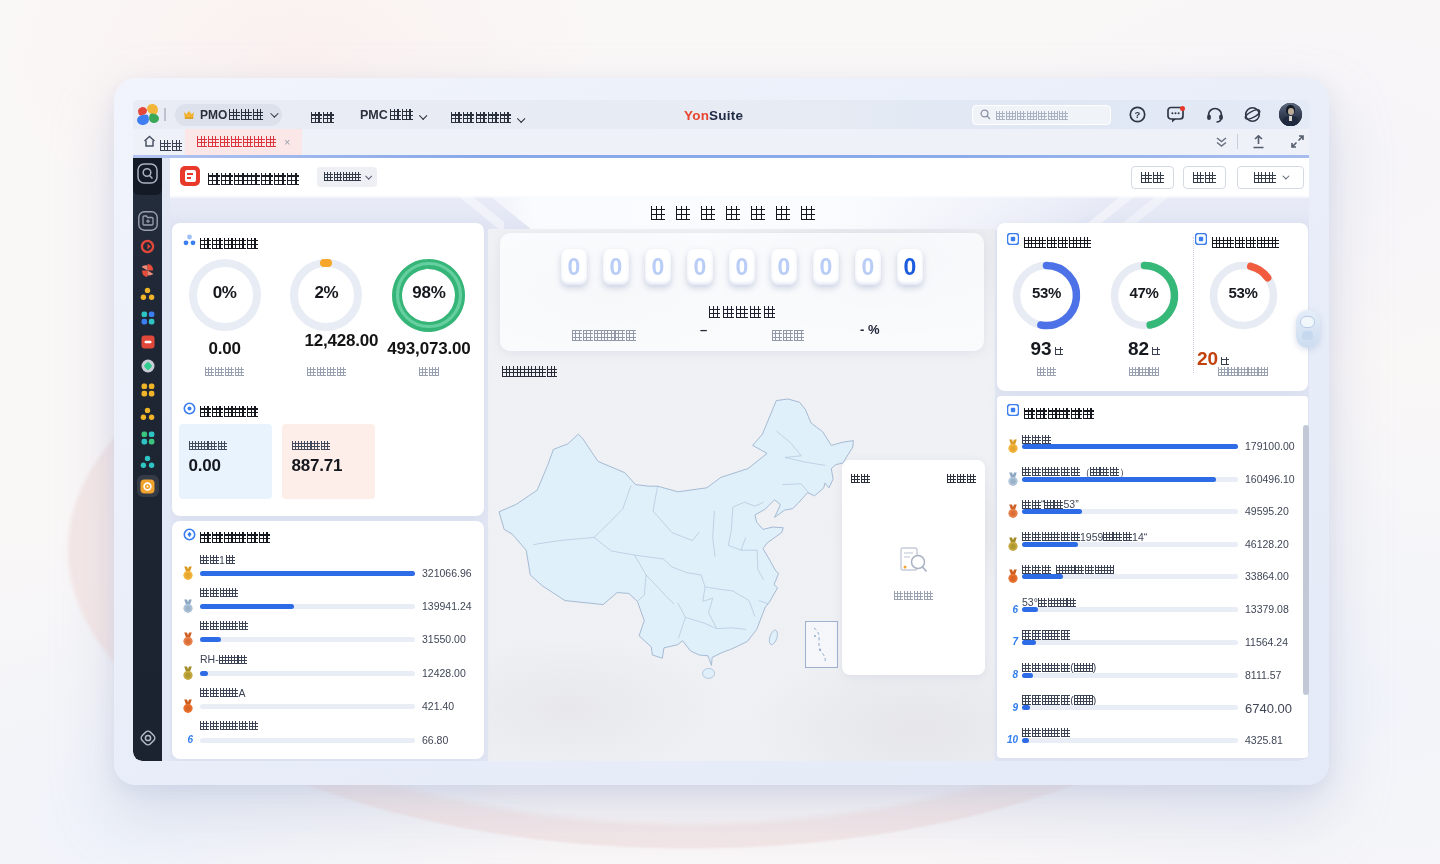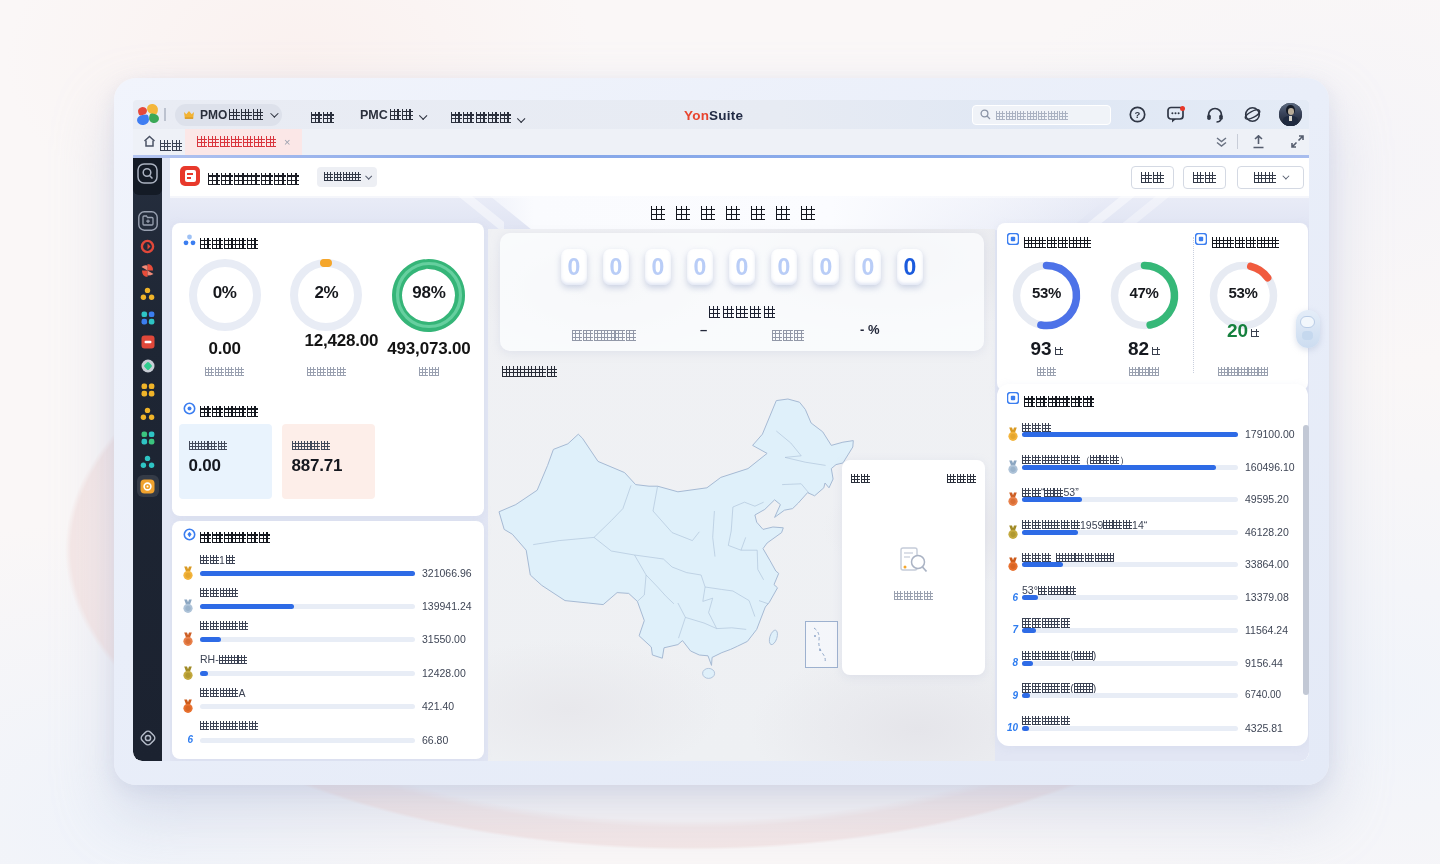--- a/index.html
+++ b/index.html
@@ -424,26 +424,26 @@
                 <path d="M38.50 8.50 A30 30 0 0 1 44.12 67.97" fill="none" stroke="#36b878" stroke-width="7.5" stroke-linecap="round" opacity="1.0"></path>
               </svg>
               <div style="position:absolute;left:117.0px;top:61.2px;width:60px;text-align:center;font-weight:bold;font-size:15px;color:#16181d;letter-spacing:-.3px">47%</div>
 <svg width="77.0" height="77.0" style="position:absolute;left:207.5px;top:34.0px">
                 <circle cx="38.5" cy="38.5" r="30" fill="none" stroke="#e7ebf3" stroke-width="7.5"></circle>
                 <path d="M45.76 9.39 A30 30 0 0 1 62.65 20.70" fill="none" stroke="#f15b3e" stroke-width="7.5" stroke-linecap="round" opacity="1.0"></path>
               </svg>
               <div style="position:absolute;left:216.0px;top:61.2px;width:60px;text-align:center;font-weight:bold;font-size:15px;color:#16181d;letter-spacing:-.3px">53%</div>
 <div class="abs" style="left:3.5px;top:115px;width:92px;text-align:center;font-size:19px;font-weight:bold;color:#15181f">93<span style="font-size:9px;font-weight:normal;margin-left:3px;vertical-align:1px;color:#5a6170"><span class="zh" style="font-size:9px;color:#3a404e;--g:0.1em;"><i></i></span></span></div>
 <div class="abs" style="left:101.0px;top:115px;width:92px;text-align:center;font-size:19px;font-weight:bold;color:#15181f">82<span style="font-size:9px;font-weight:normal;margin-left:3px;vertical-align:1px;color:#5a6170"><span class="zh" style="font-size:9px;color:#3a404e;--g:0.1em;"><i></i></span></span></div>
-<div class="abs" style="left:200.0px;top:97px;width:92px;text-align:center;font-size:19px;font-weight:bold;color:#15803d">20<span style="font-size:9px;font-weight:normal;margin-left:3px;vertical-align:1px;color:#5a6170"><span class="zh" style="font-size:9px;color:#3a404e;--g:0.1em;"><i></i></span></span></div>
+<div class="abs" style="left:200.0px;top:125px;width:92px;text-align:left;font-size:19px;font-weight:bold;color:#c2410c">20<span style="font-size:9px;font-weight:normal;margin-left:3px;vertical-align:1px;color:#5a6170"><span class="zh" style="font-size:9px;color:#3a404e;--g:0.1em;"><i></i></span></span></div>
 <div class="abs" style="left:3.5px;top:138px;width:92px;text-align:center"><span class="zh" style="font-size:10.5px;color:#9aa1b0;--g:0.07em;"><i></i><i></i></span></div>
 <div class="abs" style="left:101.0px;top:138px;width:92px;text-align:center"><span class="zh" style="font-size:10.5px;color:#9aa1b0;--g:0.07em;"><i></i><i></i><i></i></span></div>
 <div class="abs" style="left:200.0px;top:138px;width:92px;text-align:center"><span class="zh" style="font-size:10.5px;color:#9aa1b0;--g:0.07em;"><i></i><i></i><i></i><i></i><i></i></span></div>
 </div>
-<div class="abs" style="left:827px;top:188px;width:311px;height:362px;background:#fff;border-radius:12px;box-shadow:0 2px 8px rgba(180,190,215,.18);overflow:hidden">
+<div class="abs" style="left:827px;top:200px;width:311px;height:362px;background:#fff;border-radius:4px;box-shadow:0 2px 8px rgba(180,190,215,.18);overflow:hidden">
 <svg class="abs" style="left:10px;top:8px" width="12" height="12">
                 <rect x="0.5" y="0.5" width="11" height="11" rx="3" fill="none" stroke="#3b7ef0" stroke-width="1.5"></rect>
                 <rect x="3.8" y="3.8" width="4.4" height="4.4" rx="1" fill="#3b7ef0"></rect>
               </svg>
 <div class="abs" style="left:27px;top:8px"><span class="zh" style="font-size:12.5px;color:#15181f;--g:0.06em;"><i></i><i></i><i></i><i></i><i></i><i></i></span></div>
 <svg width="14" height="15" style="position:absolute;left:9px;top:43.2px">
 <path d="M3.2 0.5 L6 0.5 L7 3.2 L8 0.5 L10.8 0.5 L9 5.6 L5 5.6 Z" fill="#d99a23"></path>
 <circle cx="7" cy="9.3" r="4.6" fill="#f3b43c"></circle>
                 <circle cx="7" cy="9.3" r="2.6" fill="#d99a23" opacity=".55"></circle>
               </svg>
@@ -494,26 +494,26 @@
               <div style="position:absolute;left:248px;top:207.4px;font-size:10.5px;color:#3f4656;white-space:nowrap">13379.08</div>
 <div style="position:absolute;left:3px;top:240.4px;width:18px;text-align:right;font-size:10px;font-weight:bold;color:#2f7df0;font-style:italic">7</div>
               <div style="position:absolute;left:25px;top:228.8px;white-space:nowrap"><span class="zh" style="font-size:10.5px;color:#3c4354;--g:0.05em;"><i></i><i></i><i></i><i></i><i></i></span></div>
               <div style="position:absolute;left:25px;top:243.9px;width:216px;height:5px;border-radius:3px;background:#e8edf6"></div>
               <div style="position:absolute;left:25px;top:243.9px;width:13.9px;height:5px;border-radius:3px;background:#2e6be6"></div>
               <div style="position:absolute;left:248px;top:239.9px;font-size:10.5px;color:#3f4656;white-space:nowrap">11564.24</div>
 <div style="position:absolute;left:3px;top:273px;width:18px;text-align:right;font-size:10px;font-weight:bold;color:#2f7df0;font-style:italic">8</div>
               <div style="position:absolute;left:25px;top:261.4px;white-space:nowrap"><span class="zh" style="font-size:10.5px;color:#3c4354;--g:0.05em;"><i></i><i></i><i></i><i></i><i></i></span><span style="font-size:10.5px;color:#3c4354">(</span><span class="zh" style="font-size:10.5px;color:#3c4354;--g:0.05em;"><i></i><i></i></span><span style="font-size:10.5px;color:#3c4354">)</span></div>
               <div style="position:absolute;left:25px;top:276.5px;width:216px;height:5px;border-radius:3px;background:#e8edf6"></div>
               <div style="position:absolute;left:25px;top:276.5px;width:11.0px;height:5px;border-radius:3px;background:#2e6be6"></div>
-              <div style="position:absolute;left:248px;top:272.5px;font-size:10.5px;color:#3f4656;white-space:nowrap">9156.44</div>
+              <div style="position:absolute;left:248px;top:272.5px;font-size:10.5px;color:#3f4656;white-space:nowrap">8111.57</div>
 <div style="position:absolute;left:3px;top:305.5px;width:18px;text-align:right;font-size:10px;font-weight:bold;color:#2f7df0;font-style:italic">9</div>
               <div style="position:absolute;left:25px;top:293.9px;white-space:nowrap"><span class="zh" style="font-size:10.5px;color:#3c4354;--g:0.05em;"><i></i><i></i><i></i><i></i><i></i></span><span style="font-size:10.5px;color:#3c4354">(</span><span class="zh" style="font-size:10.5px;color:#3c4354;--g:0.05em;"><i></i><i></i></span><span style="font-size:10.5px;color:#3c4354">)</span></div>
               <div style="position:absolute;left:25px;top:309.0px;width:216px;height:5px;border-radius:3px;background:#e8edf6"></div>
               <div style="position:absolute;left:25px;top:309.0px;width:8.1px;height:5px;border-radius:3px;background:#2e6be6"></div>
-              <div style="position:absolute;left:248px;top:305.0px;font-size:10px;color:#3f4656;white-space:nowrap">6740.00</div>
+              <div style="position:absolute;left:248px;top:305.0px;font-size:13px;color:#3f4656;white-space:nowrap">6740.00</div>
 <div style="position:absolute;left:3px;top:338.1px;width:18px;text-align:right;font-size:10px;font-weight:bold;color:#2f7df0;font-style:italic">10</div>
               <div style="position:absolute;left:25px;top:326.5px;white-space:nowrap"><span class="zh" style="font-size:10.5px;color:#3c4354;--g:0.05em;"><i></i><i></i><i></i><i></i><i></i></span></div>
               <div style="position:absolute;left:25px;top:341.6px;width:216px;height:5px;border-radius:3px;background:#e8edf6"></div>
               <div style="position:absolute;left:25px;top:341.6px;width:6.8px;height:5px;border-radius:3px;background:#2e6be6"></div>
               <div style="position:absolute;left:248px;top:337.6px;font-size:10.5px;color:#3f4656;white-space:nowrap">4325.81</div>
 <div class="abs" style="left:25px;top:359px"></div>
 </div>
 </div>
 </div>
 </div>

